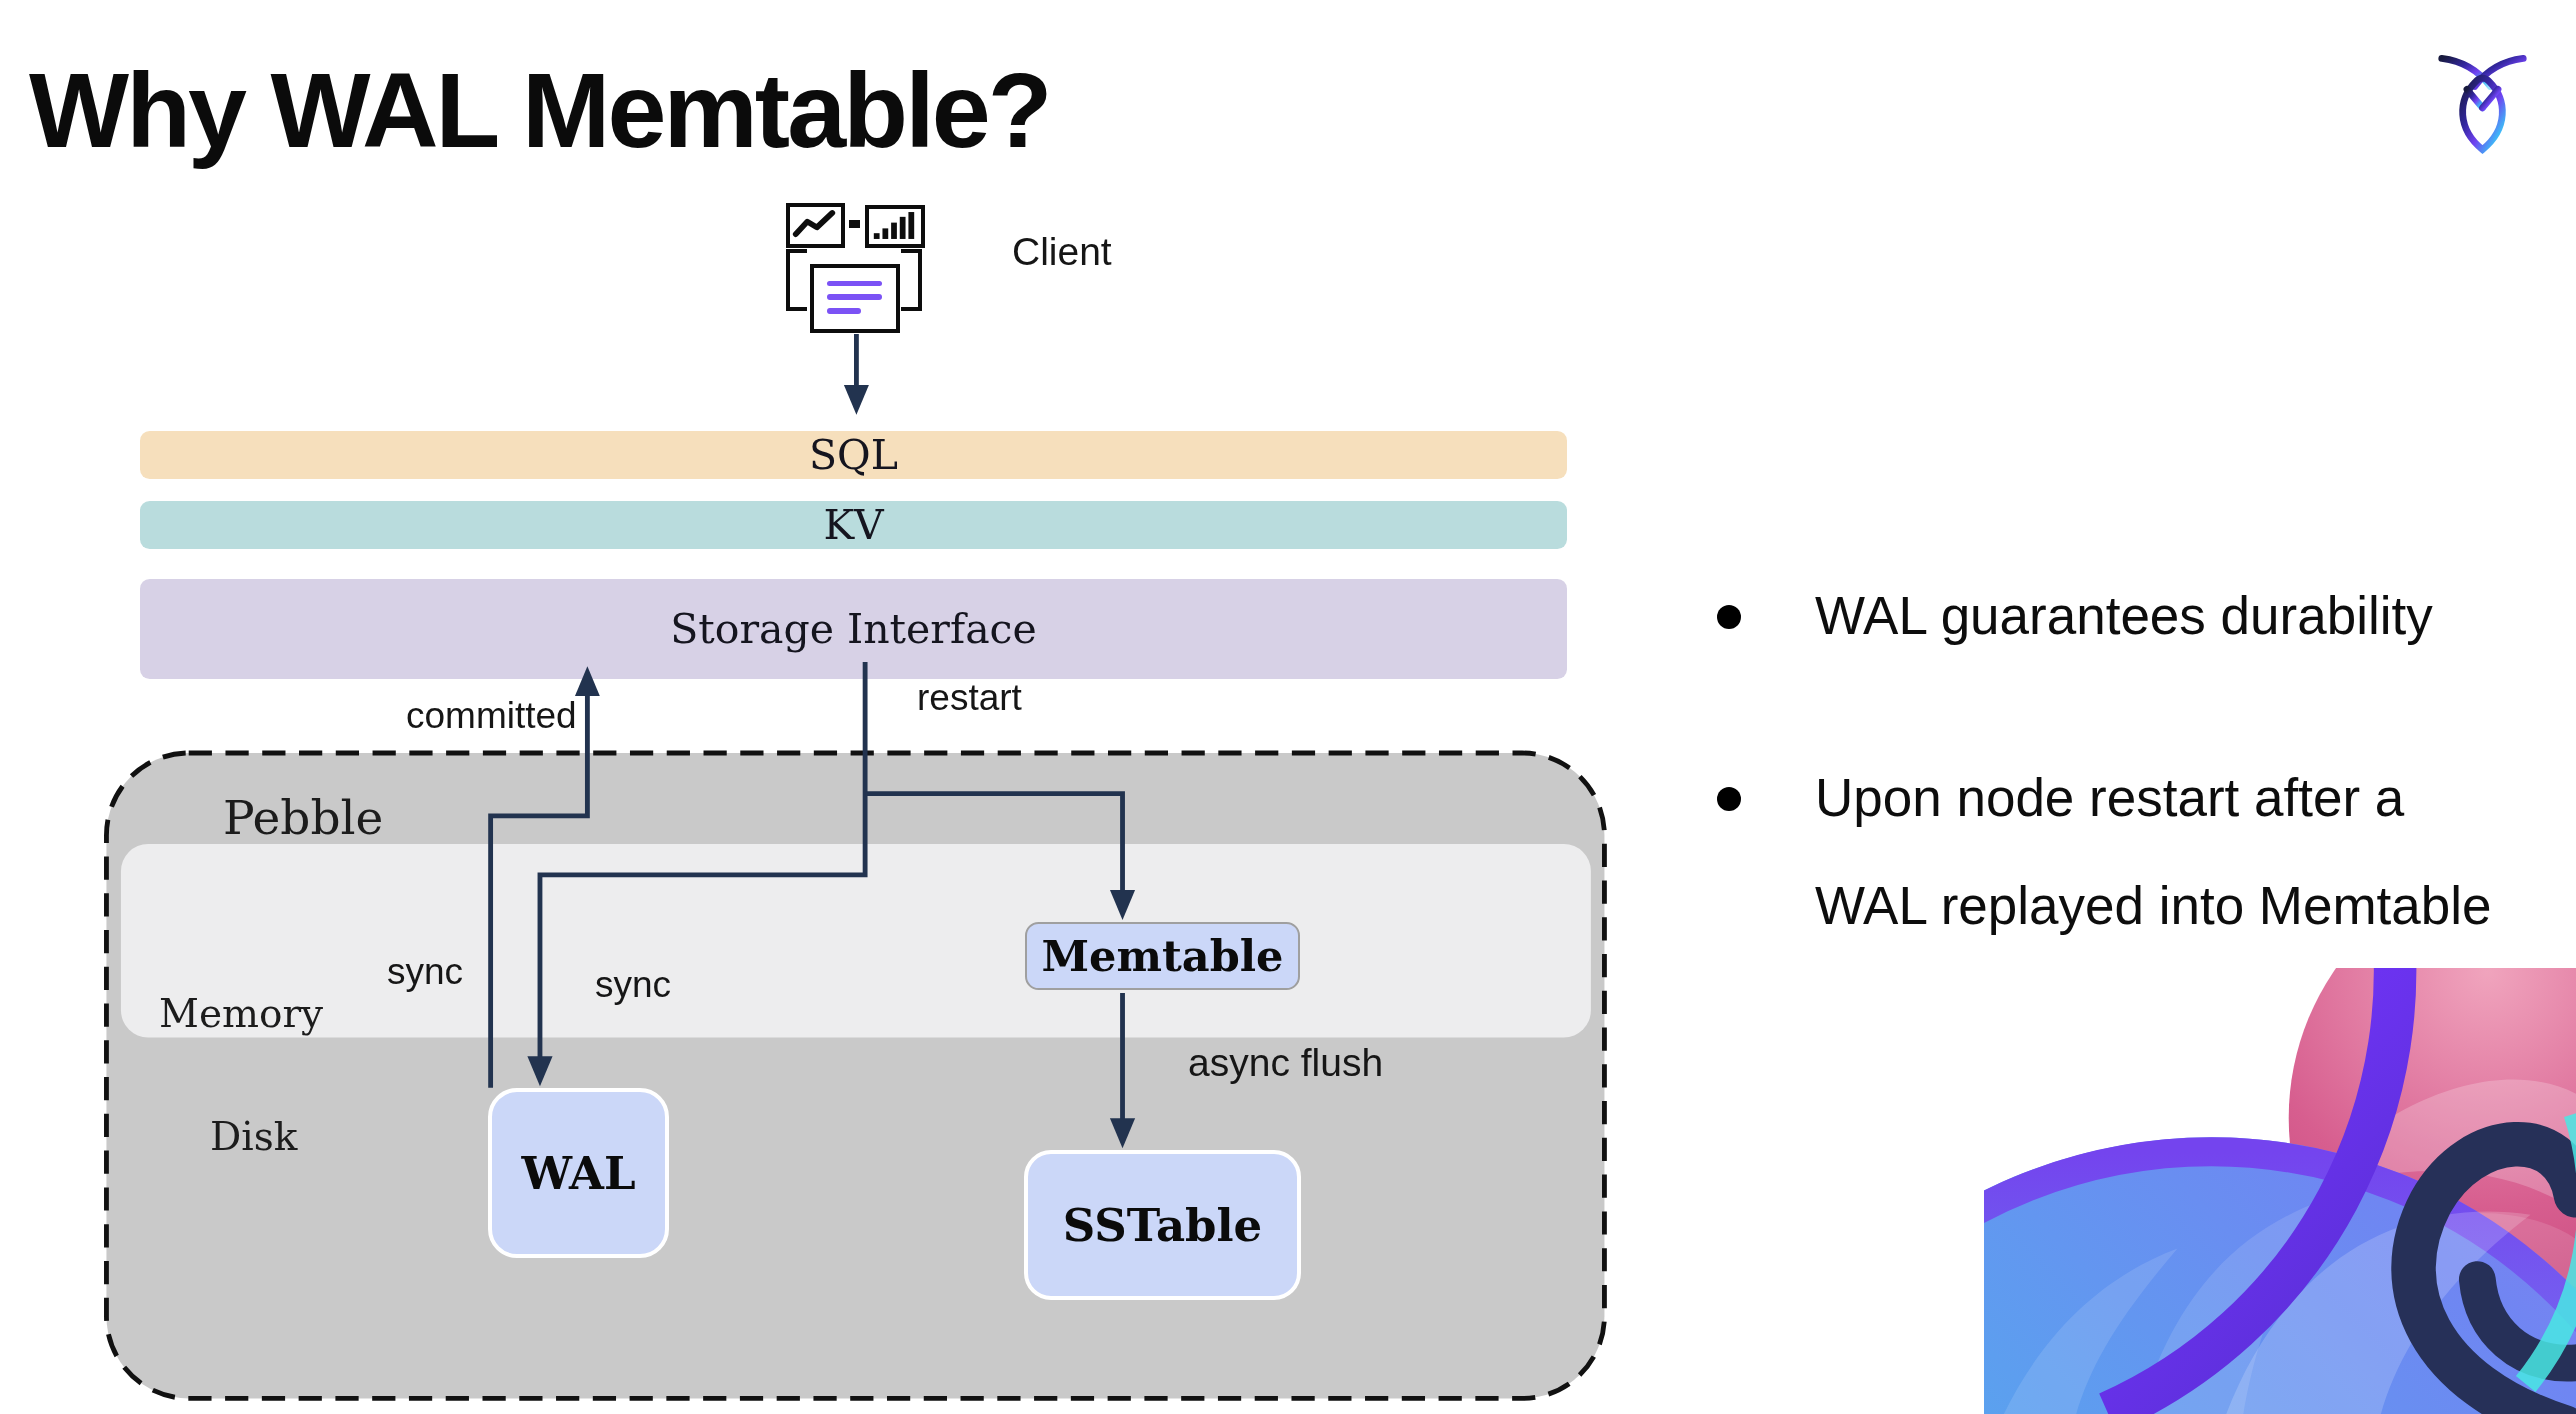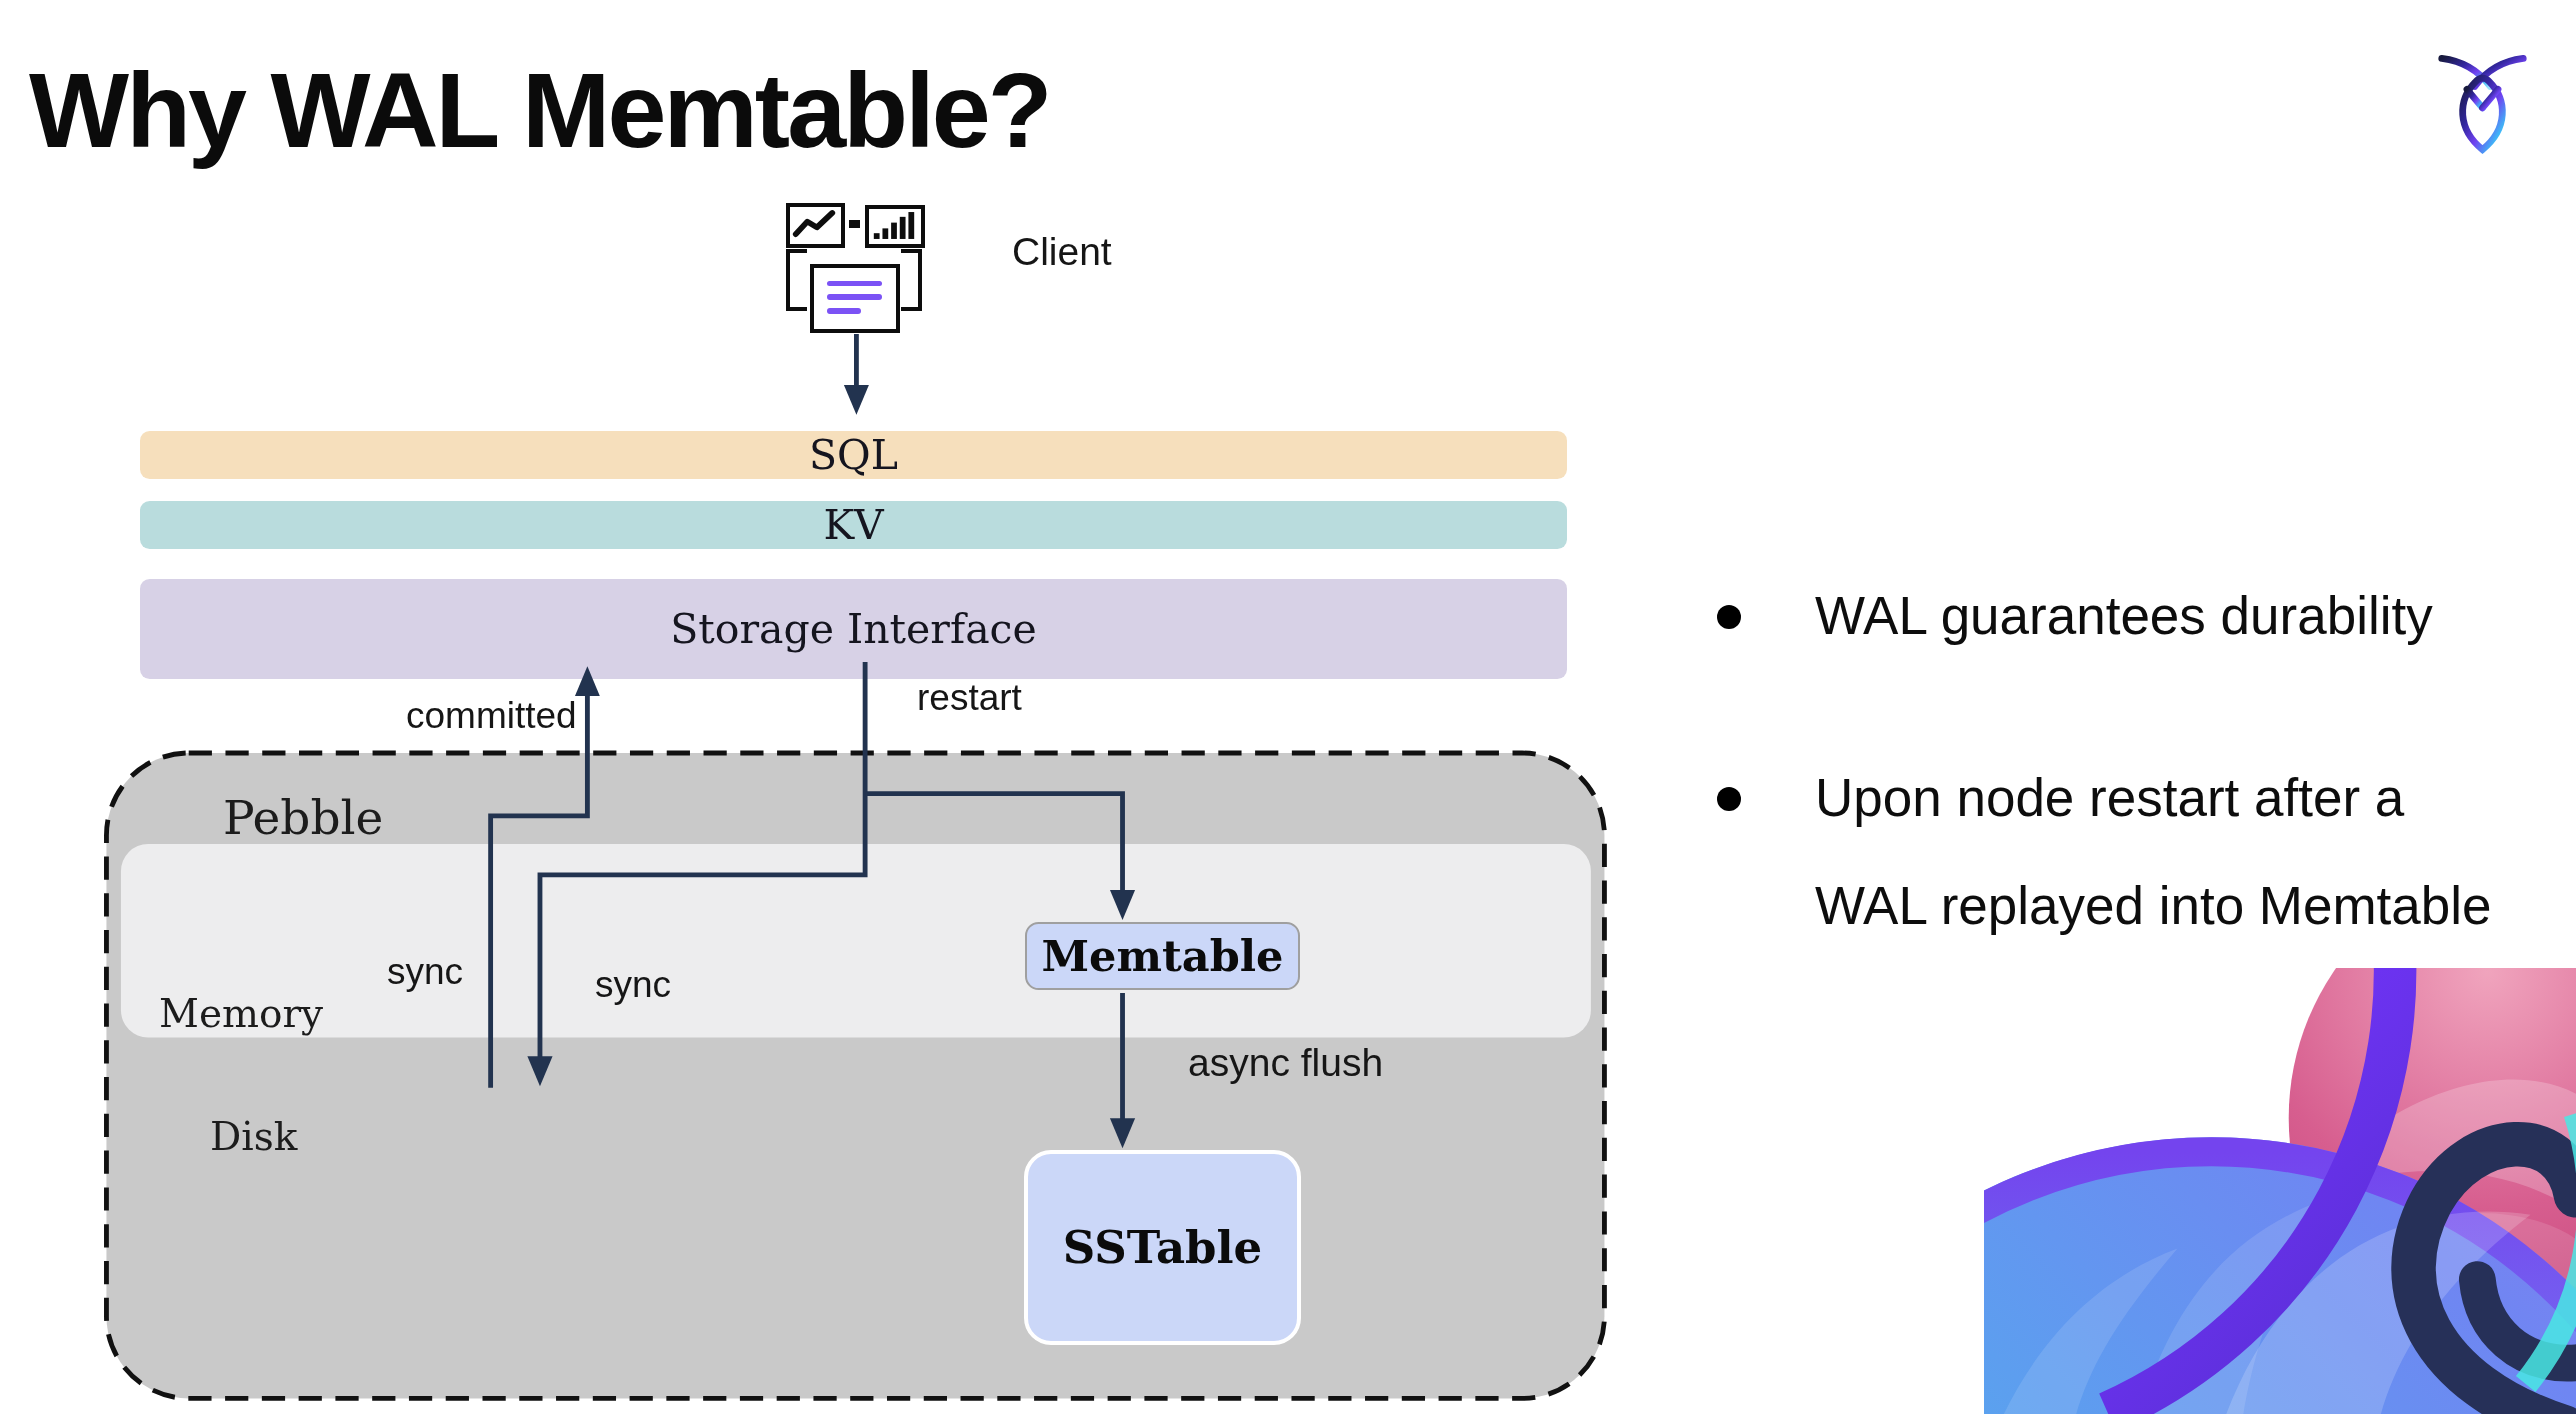--- a/index.html
+++ b/index.html
@@ -52,21 +52,21 @@
   .serif-label{font-family:"DejaVu Serif",serif;color:#1c1c1c;}
   .lbl-pebble{left:223px;top:790px;font-size:47px;}
   .lbl-memory{left:159px;top:991px;font-size:39px;}
   .lbl-disk{left:210px;top:1114px;font-size:39px;}
 
   
   .node{display:flex;align-items:center;justify-content:center;background:var(--node);
         font-family:"DejaVu Serif",serif;font-weight:700;color:#0b0b0b;z-index:3;margin-left:40px;}
   .node-wal{left:448px;top:1088px;width:181px;height:170px;border:4.8px solid #fff;border-radius:29px;font-size:45px;}
   .node-memtable{left:985px;top:922px;width:275px;height:68px;border:2.9px solid #9f9f9f;border-radius:13.5px;font-size:43px;}
-  .node-sstable{left:984px;top:1150px;width:277px;height:195px;border:4.8px solid #fff;border-radius:27px;font-size:45px;}
+  .node-sstable{left:984px;top:1150px;width:277px;height:150px;border:4.8px solid #fff;border-radius:27px;font-size:45px;}
 
   
   .edge-label{font-size:37px;color:#161616;z-index:4;white-space:nowrap;}
   .lbl-client{left:1012px;top:230px;font-size:39px;}
   .lbl-committed{left:406px;top:695px;}
   .lbl-commit{left:917px;top:677px;}
   .lbl-sync1{left:387px;top:951px;}
   .lbl-sync2{left:595px;top:964px;}
   .lbl-async{left:1188px;top:1041px;font-size:39px;}
 
@@ -161,20 +161,23 @@
       <path d="M 894 684 L 894 904 L 558 904 L 558 1114" marker-end="url(#ah)"></path>
       <path d="M 894 820 L 1160 820 L 1160 942" marker-end="url(#ah)"></path>
       <path d="M 1160 1026 L 1160 1178" marker-end="url(#ah)"></path>
     </g>
   </svg>
 
   <div class="abs serif-label lbl-pebble">Pebble</div>
   <div class="abs serif-label lbl-memory">Memory</div>
   <div class="abs serif-label lbl-disk">Disk</div>
 
+  <div class="abs node node-wal">
+    <span>WAL</span>
+  </div>
   <div class="abs node node-memtable">
     <span>Memtable</span>
   </div>
   <div class="abs node node-sstable">
     <span>SSTable</span>
   </div>
 
   <div class="abs edge-label lbl-committed">committed</div>
   <div class="abs edge-label lbl-commit">restart</div>
   <div class="abs edge-label lbl-sync1">sync</div>

